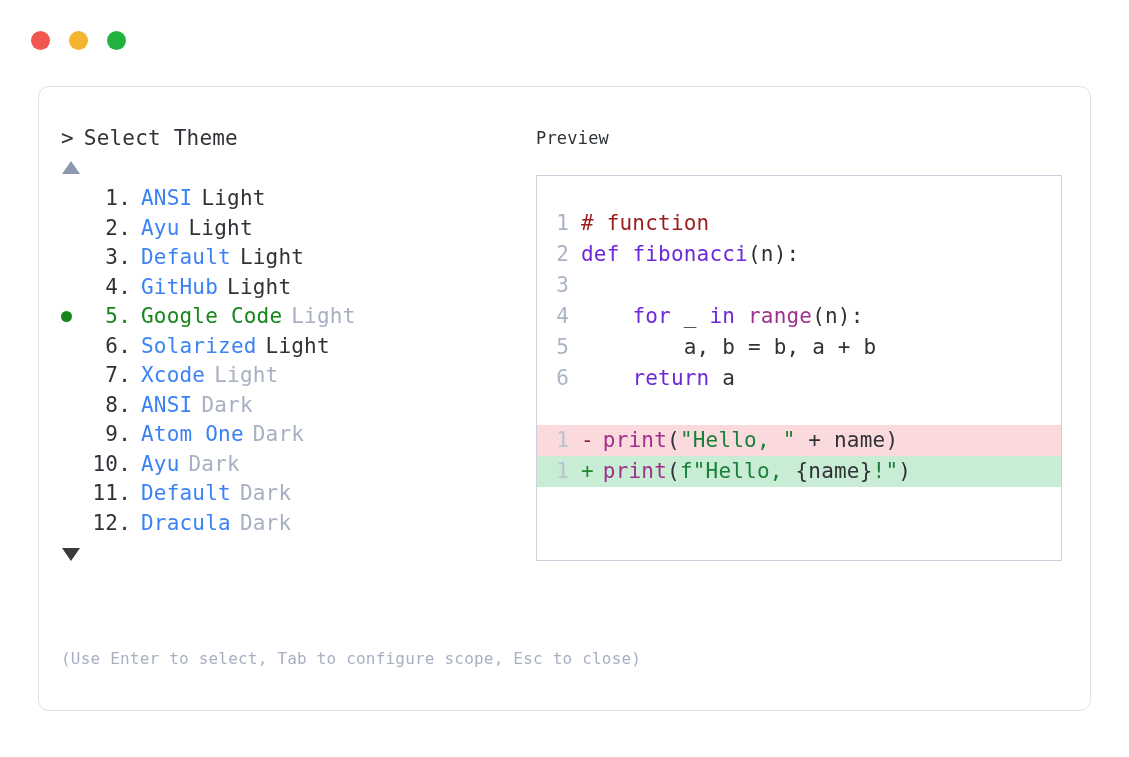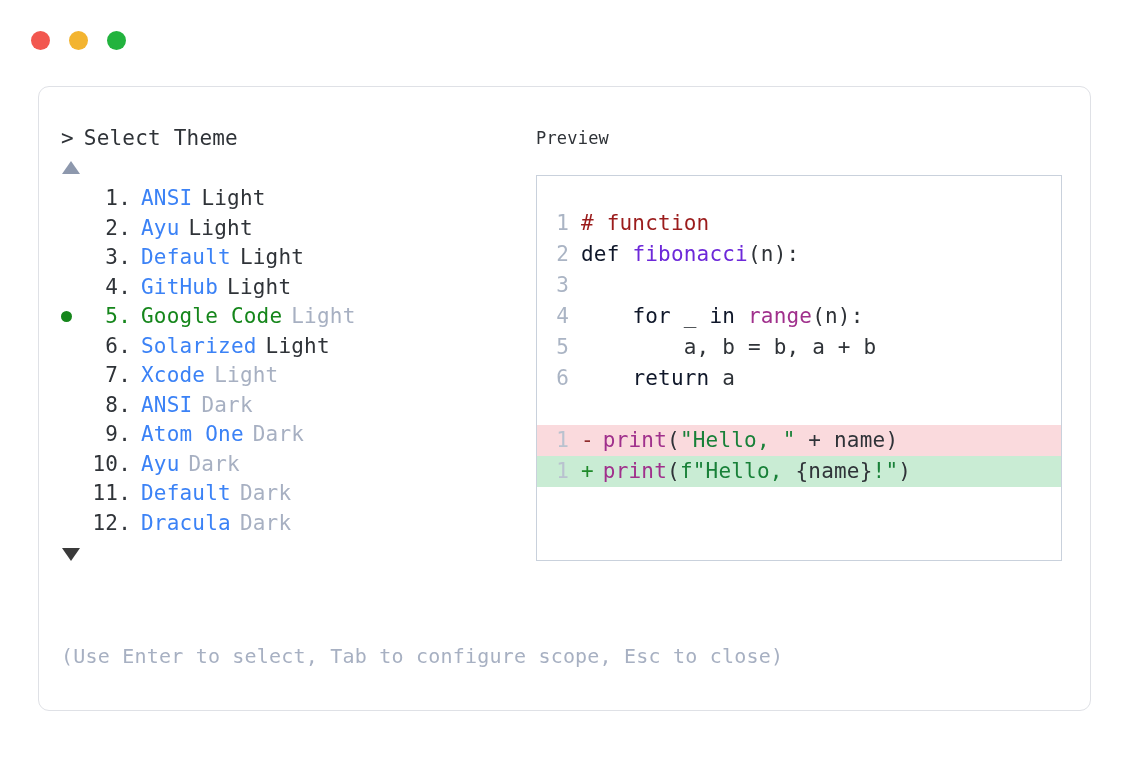--- a/index.html
+++ b/index.html
@@ -138,21 +138,21 @@
 
   .theme-row.selected .idx-cell,
   .theme-row.selected .name-cell { color: #15861b; }
   .theme-row.selected .variant-cell { color: #a7b0c2; }
 
   
   #footer-hint {
     position: absolute;
     left: 22px;
     bottom: 42px;
-    font-size: 20px;
+    font-size: 16px;
     letter-spacing: 0.2px;
     color: #a7b0c2;
     white-space: pre;
   }
 
   
   #right-pane {
     position: absolute;
     left: 497px;
     top: 36px;
@@ -205,21 +205,21 @@
     padding-left: 14px;
   }
   .diff-line .ln { color: #b9c2cf; }
   .diff-line.del { background: #fadadd; }
   .diff-line.add { background: #c9ecd4; }
   .marker-del { color: #8f2b2b; margin-right: 9px; }
   .marker-add { color: #1f8a2b; margin-right: 9px; }
 
   
   .tok-comment  { color: #9b1c1c; }
-  .tok-keyword  { color: #0f172a; }
+  .tok-keyword  { color: #6d28d9; }
   .tok-func     { color: #6d28d9; }
   .tok-builtin  { color: #a0308c; text-align: right; }
   .tok-number   { color: #0b8080; }
   .tok-plain    { color: #2f3338; }
   .tok-string   { color: #188038; }
   .tok-punct    { color: #2f3338; }
 </style>
 </head>
 <body>
 

